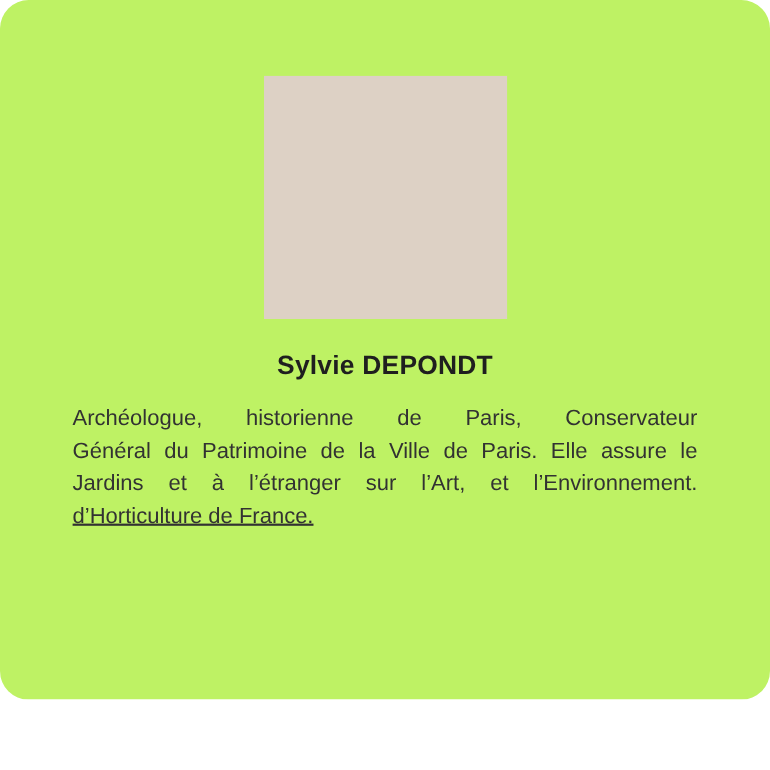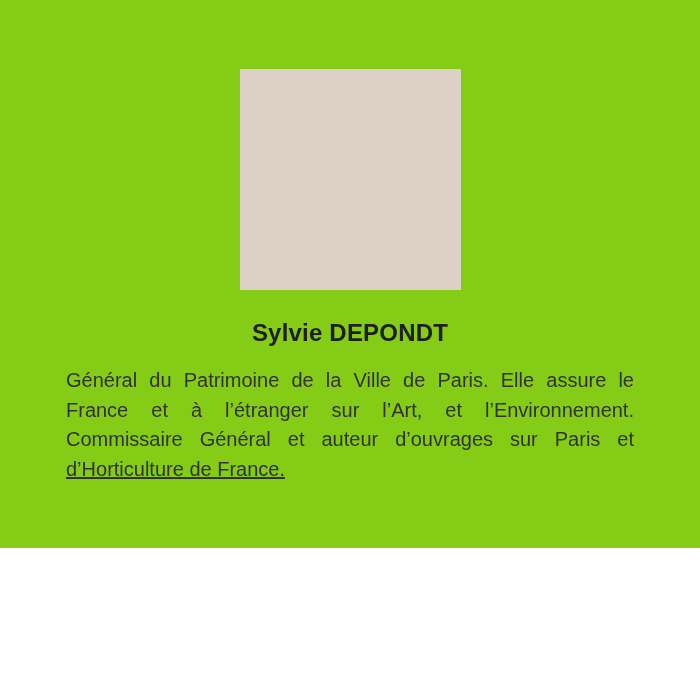--- a/index.html
+++ b/index.html
@@ -3,24 +3,25 @@
 <meta charset="utf-8">
 <style>
   html, body {
     margin: 0;
     padding: 0;
     background: #ffffff;
   }
   .page {
     position: relative;
     width: 700px;
-    height: 548px;
-    background: #84cc16;
+    height: 636px;
+    background: #bef264;
     overflow: hidden;
     font-family: "Liberation Sans", "DejaVu Sans", sans-serif;
+    border-radius: 26px;
   }
   .photo {
     width: 221px;
     height: 221px;
     margin: 69px auto 0 auto;
     background: #ddd1c5; 
   }
   .name {
     margin: 27px 0 0 0;
     font-size: 24px;
@@ -49,19 +50,19 @@
 </head>
 <body>
 
 <div class="page">
 
   <div class="photo" style="background: rgb(221, 209, 197);"></div>
 
   <h2 class="name">Sylvie DEPONDT</h2>
 
   <div class="bio">
+    <div class="bio-line">Archéologue, historienne de Paris, Conservateur</div>
     <div class="bio-line">Général du Patrimoine de la Ville de Paris. Elle assure le</div>
-    <div class="bio-line">France et à l’étranger sur l’Art, et l’Environnement.</div>
-    <div class="bio-line">Commissaire Général et auteur d’ouvrages sur Paris et</div>
+    <div class="bio-line">Jardins et à l’étranger sur l’Art, et l’Environnement.</div>
     <div class="bio-line">d’Horticulture de France.</div>
   </div>
 
 </div>
 
 </body></html>

